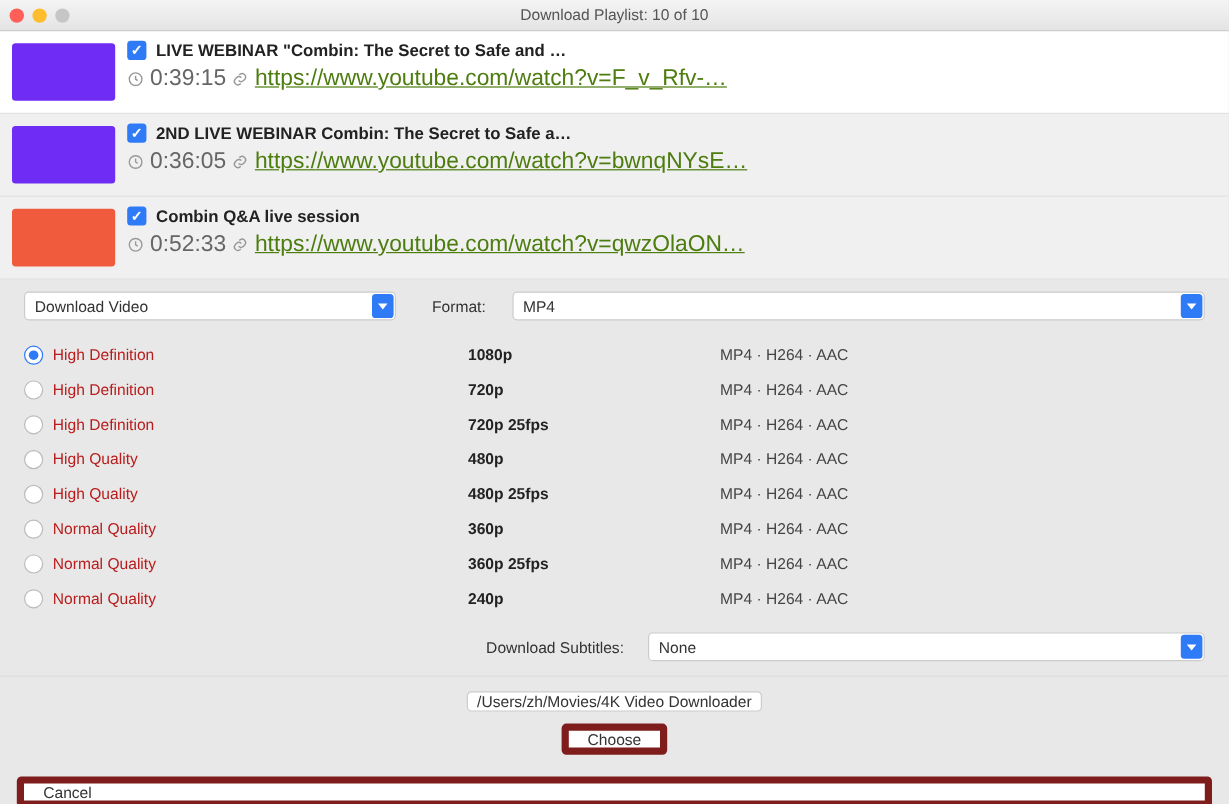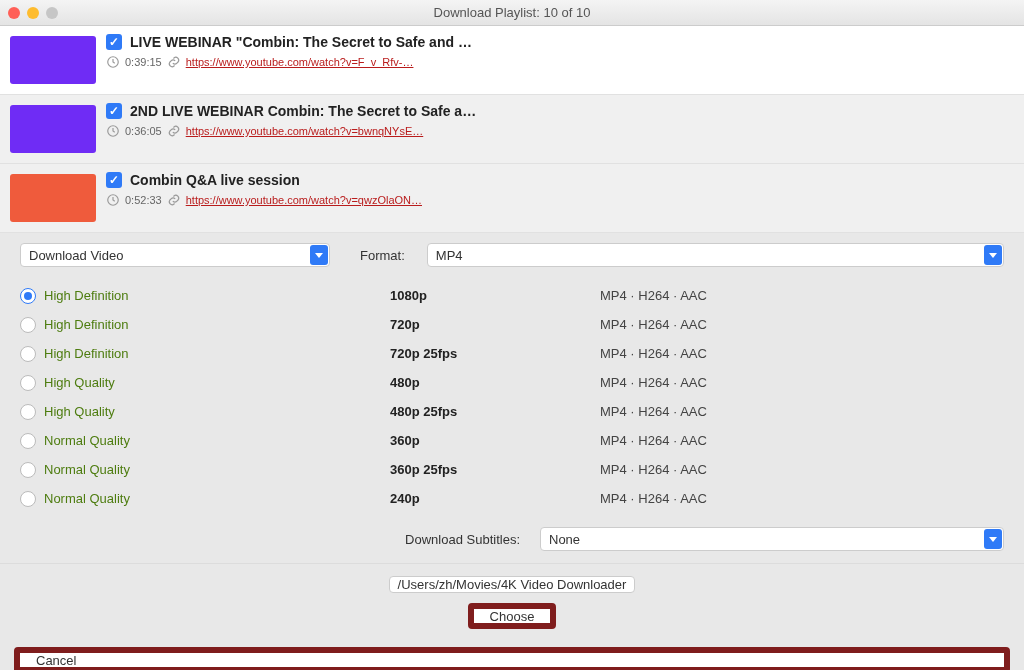--- a/index.html
+++ b/index.html
@@ -16,38 +16,38 @@
 .playlist { background:#f0f0f0; }
 .item { display:flex; align-items:flex-start; padding:8px 10px 10px 10px; border-bottom:1px solid #e1e1e1; gap:10px; }
 .item.sel { background:#fff; }
 .thumb { width:86px; height:48px; border-radius:3px; background:#6f2cf5; position:relative; margin-top:2px; }
 .thumb.orange { background:#ef5b3c; }
 .item-body { flex:1; }
 .row1 { display:flex; align-items:center; gap:8px; }
 .chk { width:16px; height:16px; background:#2f7af7; border-radius:3px; display:flex; align-items:center; justify-content:center; flex-shrink:0; }
 .chk::after { content:"✓"; color:#fff; font-size:12px; font-weight:bold; line-height:1; }
 .ititle { font-weight:700; font-size:14px; color:#222; }
-.row2 { display:flex; align-items:center; gap:5px; margin-top:5px; font-size:11px; color:#666; }
+.row2 { display:flex; align-items:center; gap:5px; margin-top:5px; font-size:19px; color:#666; }
 .clock, .linkicon { width:14px; height:14px; color:#999; }
-.urltxt { color:#b91c1c; text-decoration:underline; }
+.urltxt { color:#4d7c0f; text-decoration:underline; }
 
 .controls { padding:10px 20px 6px 20px; display:grid; grid-template-columns: 310px 1fr; gap:30px; align-items:center; }
 .label { text-align:right; color:#333; margin-right:8px; }
 .select { position:relative; background:#fff; border:1px solid #ccc; border-radius:4px; height:24px; display:flex; align-items:center; padding:0 22px 0 8px; font-size:13px; width:100%; }
 .select .arrow { position:absolute; right:1px; top:1px; bottom:1px; width:18px; background:#2f7af7; border-radius:3px; display:flex; align-items:center; justify-content:center; }
 .select .arrow::after { content:""; width:0;height:0;border-left:4px solid transparent;border-right:4px solid transparent;border-top:5px solid #fff; }
 .fmtrow { display:flex; align-items:center; gap:14px; }
 
 .quality { padding:8px 20px 0 20px; }
 .qrow { display:grid; grid-template-columns: 370px 210px 1fr; align-items:center; height:29px; font-size:13px; }
 .radio-wrap { display:flex; align-items:center; gap:8px; }
 .radio { width:16px; height:16px; border-radius:50%; border:1px solid #bbb; background:#fff; display:inline-flex; align-items:center; justify-content:center; }
 .radio.on { border-color:#2f7af7; }
 .radio.on::after { content:""; width:8px; height:8px; border-radius:50%; background:#2f7af7; }
-.qname { color:#4d7c0f; }
+.qname { color:#b91c1c; }
 .qres { font-weight:700; color:#222; }
 .qcodec { color:#444; }
 
 .subrow { display:flex; align-items:center; gap:12px; padding:14px 20px 12px 20px; }
 .subrow .label { width:500px; }
 .subrow .select { flex:1; }
 
 .divider { height:1px; background:#dcdcdc; margin:0 0; }
 
 .pathrow { display:flex; align-items:center; gap:10px; padding:12px 14px 10px 14px;flex-direction:column; }

